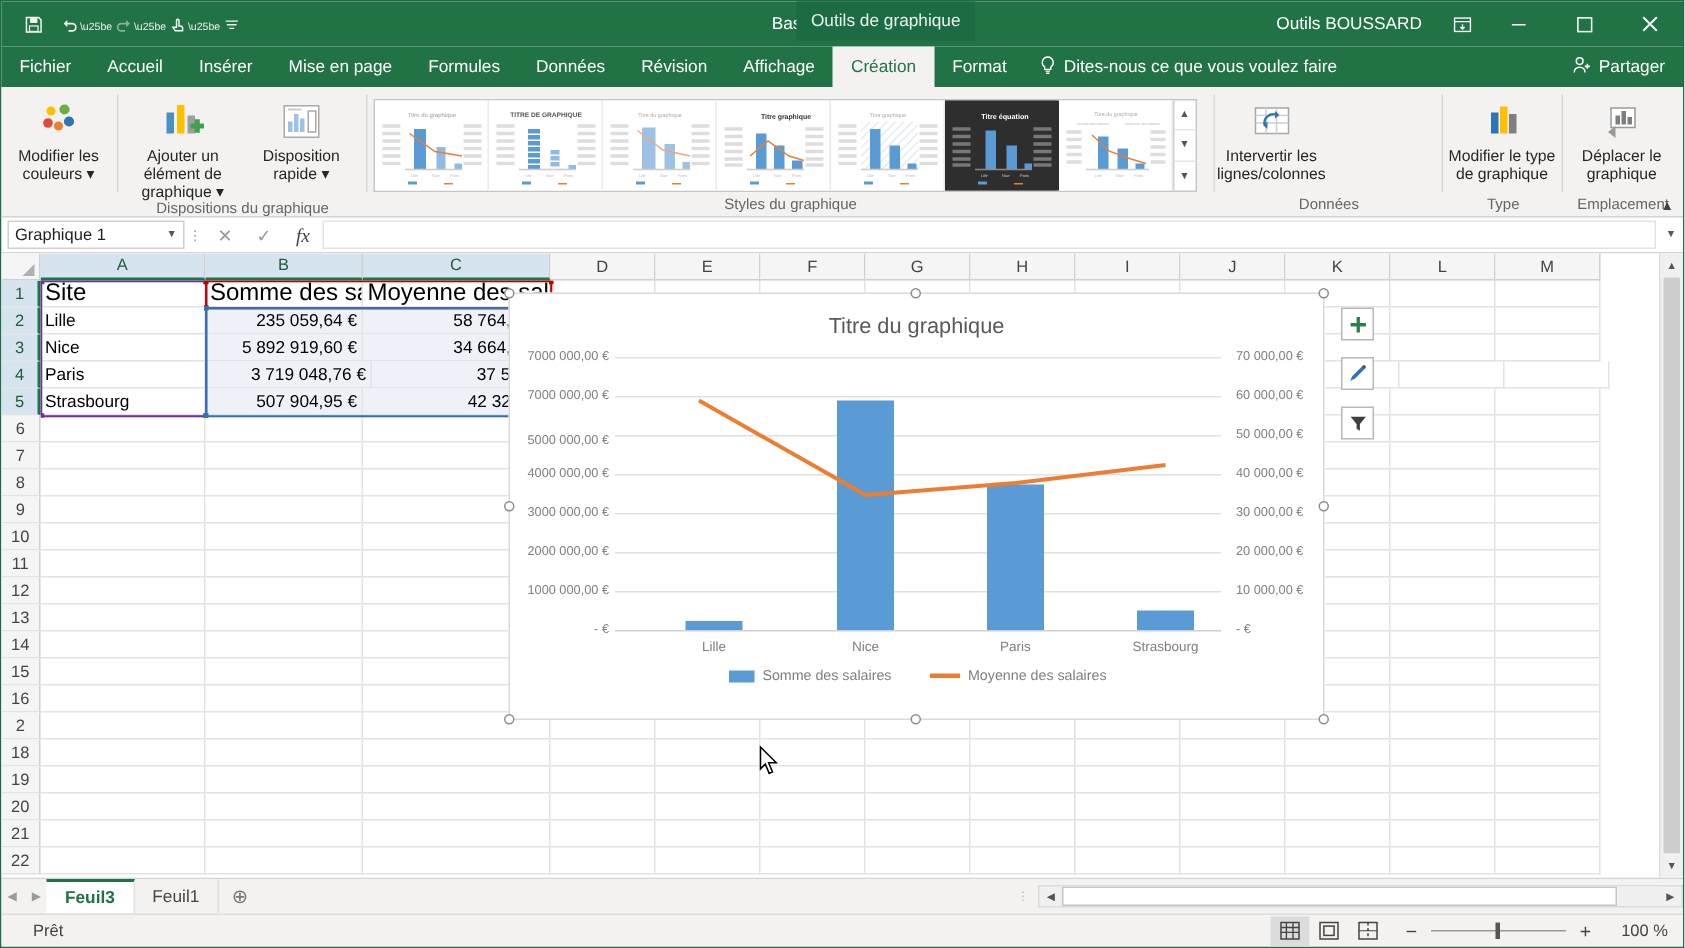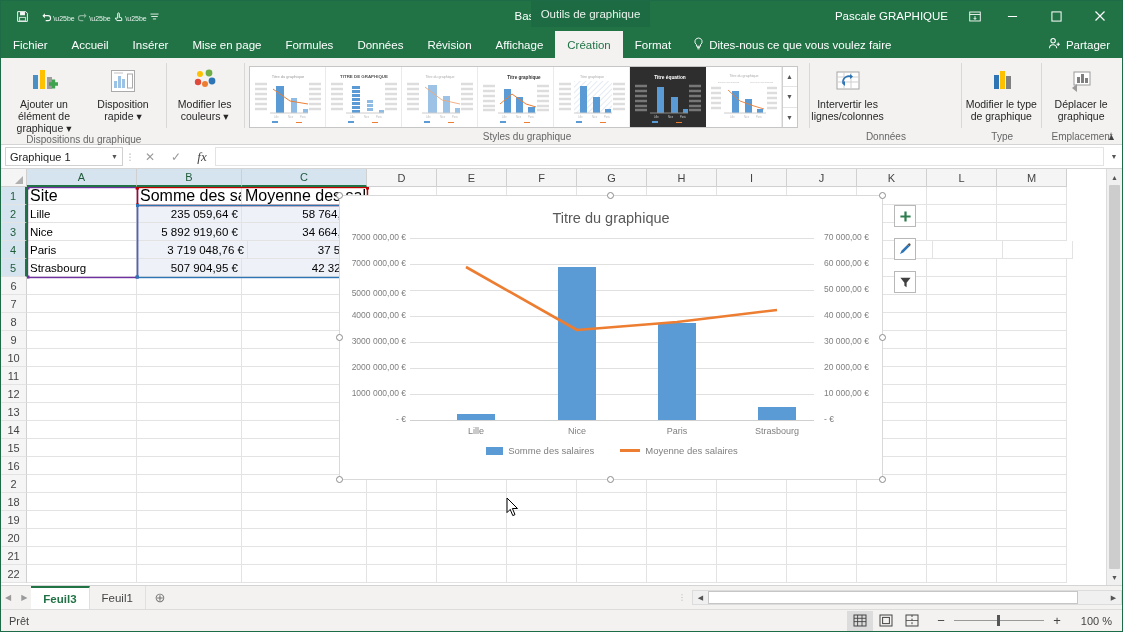--- a/index.html
+++ b/index.html
@@ -161,21 +161,21 @@
          background: #f0f0f0; border: 1px solid #dcdcdc; }
   .hsb-btn { width: 15px; height: 13px; display:flex; align-items:center; justify-content:center;
              font-size: 7px; color: #555; }
   .hsb-track { flex: 1; height: 13px; background: #f0f0f0; position: relative; }
   .hsb-thumb { position: absolute; left: 0; top: 0; bottom: 0; background: #fff;
                border: 1px solid #c6c6c6; }
 
   
   .statusbar { height: 22px; background: #f3f2f1; display: flex; align-items: center;
                flex: 0 0 22px; border-top: 1px solid #dcdcdc; font-size: 11px; color: #444; }
-  .status-text { padding-left: 8px; }
+  .status-text { padding-left: 21px; }
   .status-right { margin-left: auto; display: flex; align-items: center; gap: 0; padding-right: 10px; }
   .viewbtn { width: 26px; height: 20px; display: flex; align-items: center; justify-content: center;
              color: #444; }
   .viewbtn.active { background: #dcdcdc; }
   .zoomctl { display: flex; align-items: center; gap: 7px; margin-left: 10px; }
   .zoom-minus, .zoom-plus { font-size: 13px; color: #444; width: 12px; text-align:center;}
   .zoom-track { width: 90px; height: 1px; background: #999; position: relative; }
   .zoom-thumb { position: absolute; left: 43px; top: -5px; width: 3px; height: 11px; background: #555; }
   .zoom-pct { font-size: 11px; color: #444; width: 42px; text-align: right; }
 </style>
@@ -217,21 +217,21 @@
         <svg width="13" height="13" viewBox="0 0 16 16">
             <path d="M3 5h10M4 8h8M6 11h4" stroke="#fff" stroke-width="1.1"></path>
           </svg>
       </div>
     </div>
 
     <div class="title-text">Base1.xlsx - Excel</div>
     <div class="contextual-tab-label">Outils de graphique</div>
 
     <div class="tb-right">
-      <div class="user-name">Pascale GRAPHIQUE</div>
+      <div class="user-name">Outils BOUSSARD</div>
       <div class="tb-icon">
         <svg width="14" height="13" viewBox="0 0 16 16">
             <rect x="1.5" y="2.5" width="13" height="11" fill="none" stroke="#fff" stroke-width="1.1"></rect>
             <path d="M1.5 5.5h13" stroke="#fff" stroke-width="1.1"></path>
             <path d="M8 7.5v4M6.3 9.8L8 11.6l1.7-1.8" stroke="#fff" stroke-width="1.1" fill="none"></path>
           </svg>
       </div>
       <div class="win-btn">
         <svg width="11" height="11" viewBox="0 0 12 12">
             <path d="M1 6h10" stroke="#fff" stroke-width="1.1"></path>
@@ -277,66 +277,66 @@
             <path d="M1.6 12.2c0-2.3 1.7-3.8 3.9-3.8s3.9 1.5 3.9 3.8" fill="none" stroke="#fff" stroke-width="1.1"></path>
             <path d="M11 6v3.6M9.2 7.8h3.6" stroke="#fff" stroke-width="1.1"></path>
           </svg>
       </span>
       <span>Partager</span>
     </div>
   </div>
 
   <div class="ribbon">
 
-    <div class="rgroup sep" style="width:166px">
-      <div class="rgroup-inner">
-        <div class="rbtn" style="width:86px">
-          <div class="ico">
-            <svg width="34" height="30" viewBox="0 0 34 30">
-              <rect x="6" y="9" width="5" height="14" fill="#4a90c4"></rect>
-              <rect x="13" y="4" width="5" height="19" fill="#ffc000"></rect>
-              <rect x="20" y="11" width="5" height="12" fill="#9e9e9e"></rect>
-              <path d="M22 18h9M26.5 13.5v9" stroke="#3fa34d" stroke-width="3.4"></path>
-            </svg>
-          </div>
-          <div class="lbl">Ajouter un élément de graphique ▾</div>
-        </div>
-        <div class="rbtn" style="width:72px">
-          <div class="ico">
-            <svg width="30" height="28" viewBox="0 0 30 28">
-              <rect x="3.5" y="3.5" width="23" height="21" fill="#fff" stroke="#aaa"></rect>
-              <rect x="6" y="14" width="3" height="7" fill="#9cc3e5"></rect>
-              <rect x="10" y="9" width="3" height="12" fill="#9cc3e5"></rect>
-              <rect x="14" y="12" width="3" height="9" fill="#9cc3e5"></rect>
-              <rect x="19.5" y="7" width="5" height="14" fill="none" stroke="#aaa"></rect>
-              <path d="M6 6h9" stroke="#ccc" stroke-width="1.2"></path>
-            </svg>
-          </div>
-          <div class="lbl">Disposition rapide ▾</div>
-        </div>
-      </div>
-      <div class="rgroup-label">Dispositions du graphique</div>
-    </div>
-
     <div class="rgroup sep" style="width:78px">
       <div class="rgroup-inner">
         <div class="rbtn" style="width:76px">
           <div class="ico">
             <svg width="32" height="28" viewBox="0 0 32 28">
               <circle cx="11" cy="7" r="3" fill="#ffc000"></circle>
               <circle cx="20" cy="6" r="3.4" fill="#70ad47"></circle>
               <circle cx="9" cy="15" r="3.2" fill="#e04a3a"></circle>
               <circle cx="16" cy="17" r="3" fill="#ed7d31"></circle>
               <circle cx="23" cy="14" r="3.4" fill="#2e75b6"></circle>
             </svg>
           </div>
           <div class="lbl">Modifier les couleurs ▾</div>
         </div>
       </div>
       <div class="rgroup-label"></div>
+    </div>
+
+    <div class="rgroup sep" style="width:166px">
+      <div class="rgroup-inner">
+        <div class="rbtn" style="width:86px">
+          <div class="ico">
+            <svg width="34" height="30" viewBox="0 0 34 30">
+              <rect x="6" y="9" width="5" height="14" fill="#4a90c4"></rect>
+              <rect x="13" y="4" width="5" height="19" fill="#ffc000"></rect>
+              <rect x="20" y="11" width="5" height="12" fill="#9e9e9e"></rect>
+              <path d="M22 18h9M26.5 13.5v9" stroke="#3fa34d" stroke-width="3.4"></path>
+            </svg>
+          </div>
+          <div class="lbl">Ajouter un élément de graphique ▾</div>
+        </div>
+        <div class="rbtn" style="width:72px">
+          <div class="ico">
+            <svg width="30" height="28" viewBox="0 0 30 28">
+              <rect x="3.5" y="3.5" width="23" height="21" fill="#fff" stroke="#aaa"></rect>
+              <rect x="6" y="14" width="3" height="7" fill="#9cc3e5"></rect>
+              <rect x="10" y="9" width="3" height="12" fill="#9cc3e5"></rect>
+              <rect x="14" y="12" width="3" height="9" fill="#9cc3e5"></rect>
+              <rect x="19.5" y="7" width="5" height="14" fill="none" stroke="#aaa"></rect>
+              <path d="M6 6h9" stroke="#ccc" stroke-width="1.2"></path>
+            </svg>
+          </div>
+          <div class="lbl">Disposition rapide ▾</div>
+        </div>
+      </div>
+      <div class="rgroup-label">Dispositions du graphique</div>
     </div>
 
     <div class="rgroup sep" style="width:566px">
       <div class="rgroup-inner">
         <div class="gallery">
           <div class="gal-items">
             <div class="gal-item">
               <svg width="76" height="60" viewBox="0 0 76 60">
                 <text x="38" y="11" font-size="4" fill="#999" text-anchor="middle" font-family="Liberation Sans">Titre du graphique</text>
                 <g stroke="#ddd" stroke-width="2.4">

